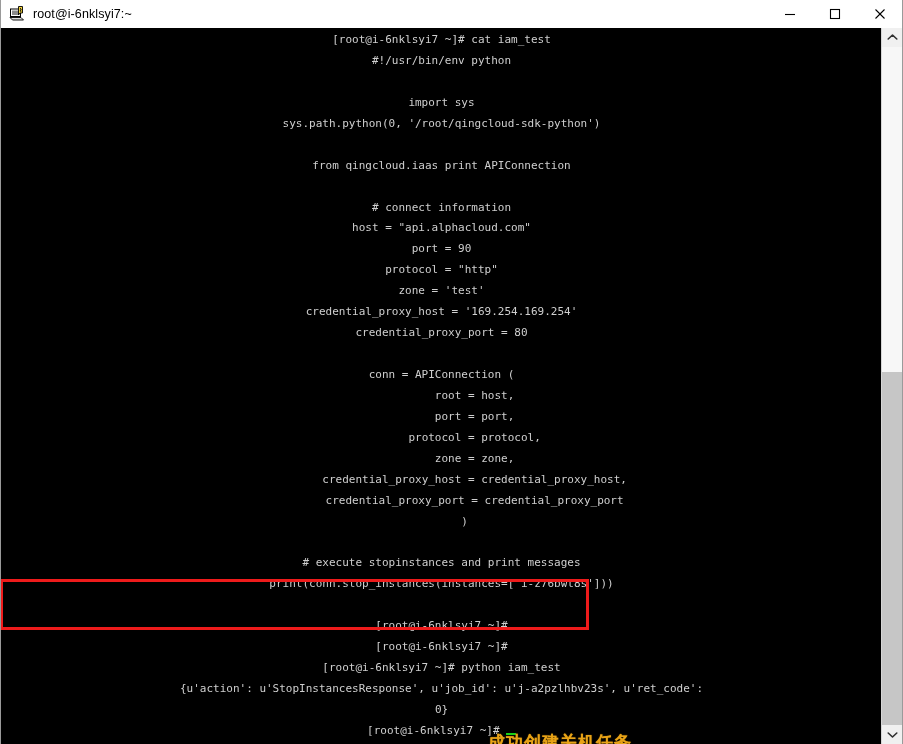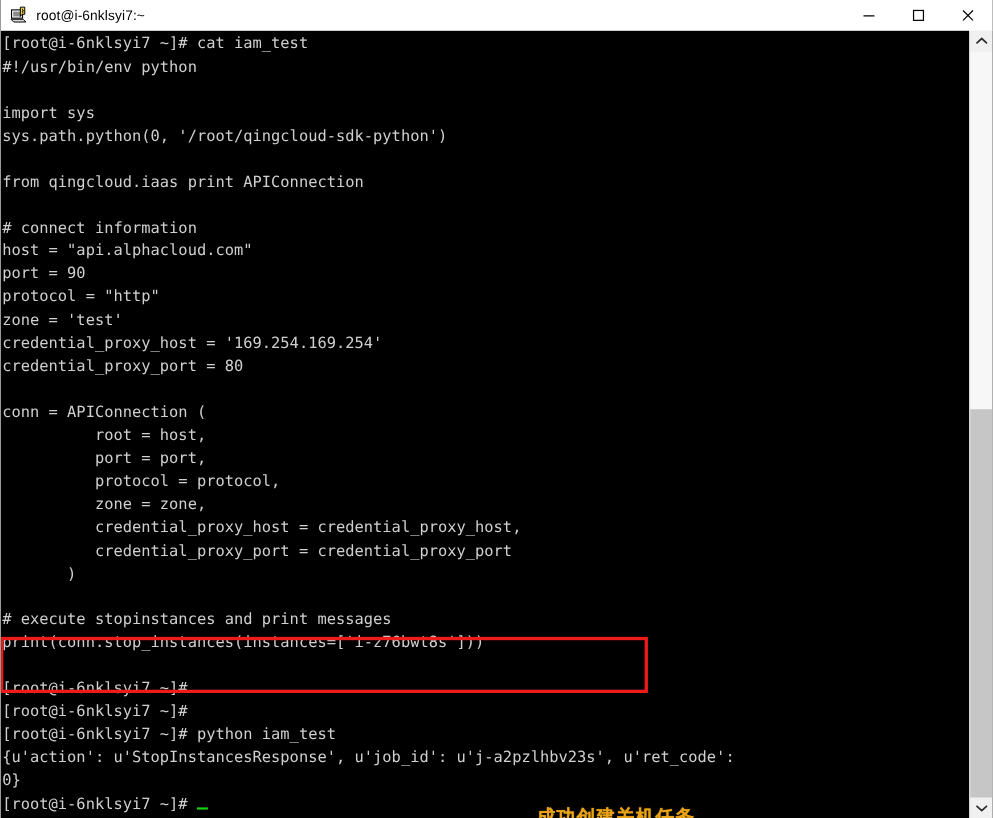--- a/index.html
+++ b/index.html
@@ -15,20 +15,21 @@
   #window {
     position: relative;
     width: 903px;
     height: 744px;
     background: #ffffff;
     display: flex;
     flex-direction: column;
     border: 1px solid #9a9a9a;
     border-top: none;
     border-bottom: none;
+    text-align: center;
   }
 
   
   #titlebar {
     height: 28px;
     min-height: 28px;
     background: #ffffff;
     display: flex;
     align-items: center;
     position: relative;
@@ -95,21 +96,21 @@
   }
 
   #term-inner {
     position: relative;
     padding-left: 1px;
     padding-top: 2px;
   }
 
   .line {
     font-family: "DejaVu Sans Mono", monospace;
-    font-size: 14px;
+    font-size: 11px;
     line-height: 20.95px;
     height: 20.95px;
     color: #cfcfcf;
     white-space: pre;
     letter-spacing: 0px;
   }
 
   .line.blank { color: transparent; }
 
   .cursor {

